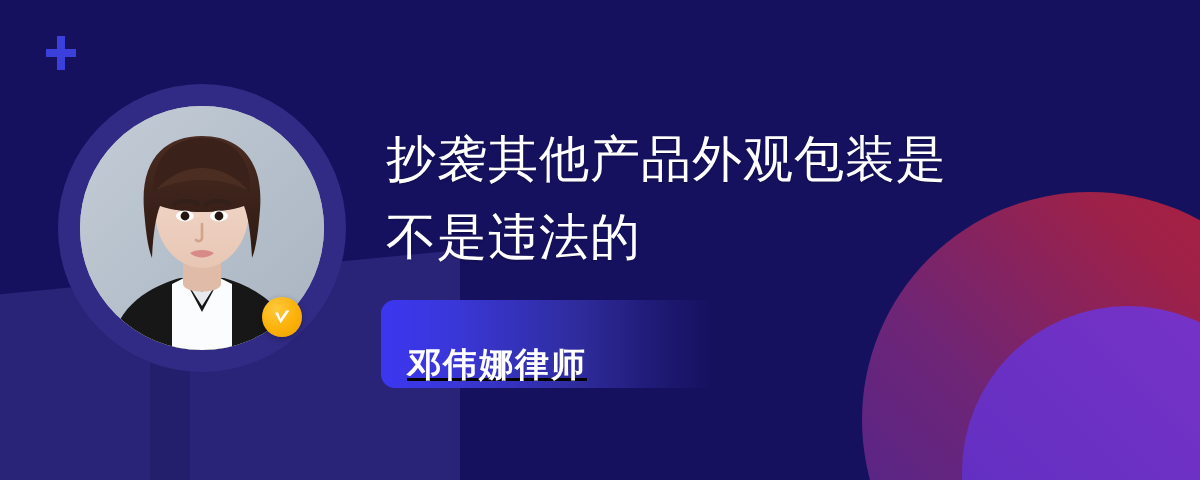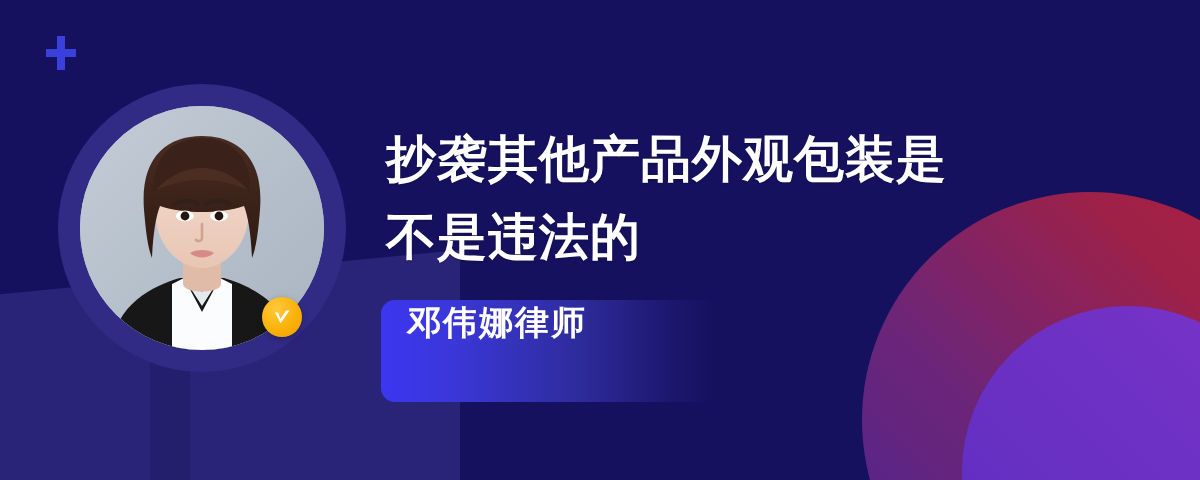--- a/index.html
+++ b/index.html
@@ -94,33 +94,33 @@
   
   .content {
     position:absolute;
     left:386px; top:120px;
     width:700px;
   }
   .headline {
     color:#ffffff;
     font-size:50px;
     line-height:78px;
-    font-weight:bold;
+    font-weight:normal;
     letter-spacing:1px;
     white-space:pre-line;
     text-shadow:0 1px 2px rgba(0,0,0,.25);
   }
 
   .name-badge {
     position:absolute;
     left:381px; top:300px;
-    width:335px; height:102px;
+    width:335px; height:88px;
     border-radius:14px;
     background:linear-gradient(90deg, #3c36f0 0%, #3a37d8 22%, #2f2c9e 58%, #1d1870 85%, rgba(24,19,94,0) 100%);
-    display:flex; align-items:flex-start;
+    display:flex; align-items:flex-end;text-decoration:underline;
   }
   .name-badge .name-text {
     color:#ffffff;
     font-size:34px;
     font-weight:bold;
     letter-spacing:2px;
     margin-left:26px;
   }
 </style>
 </head>

